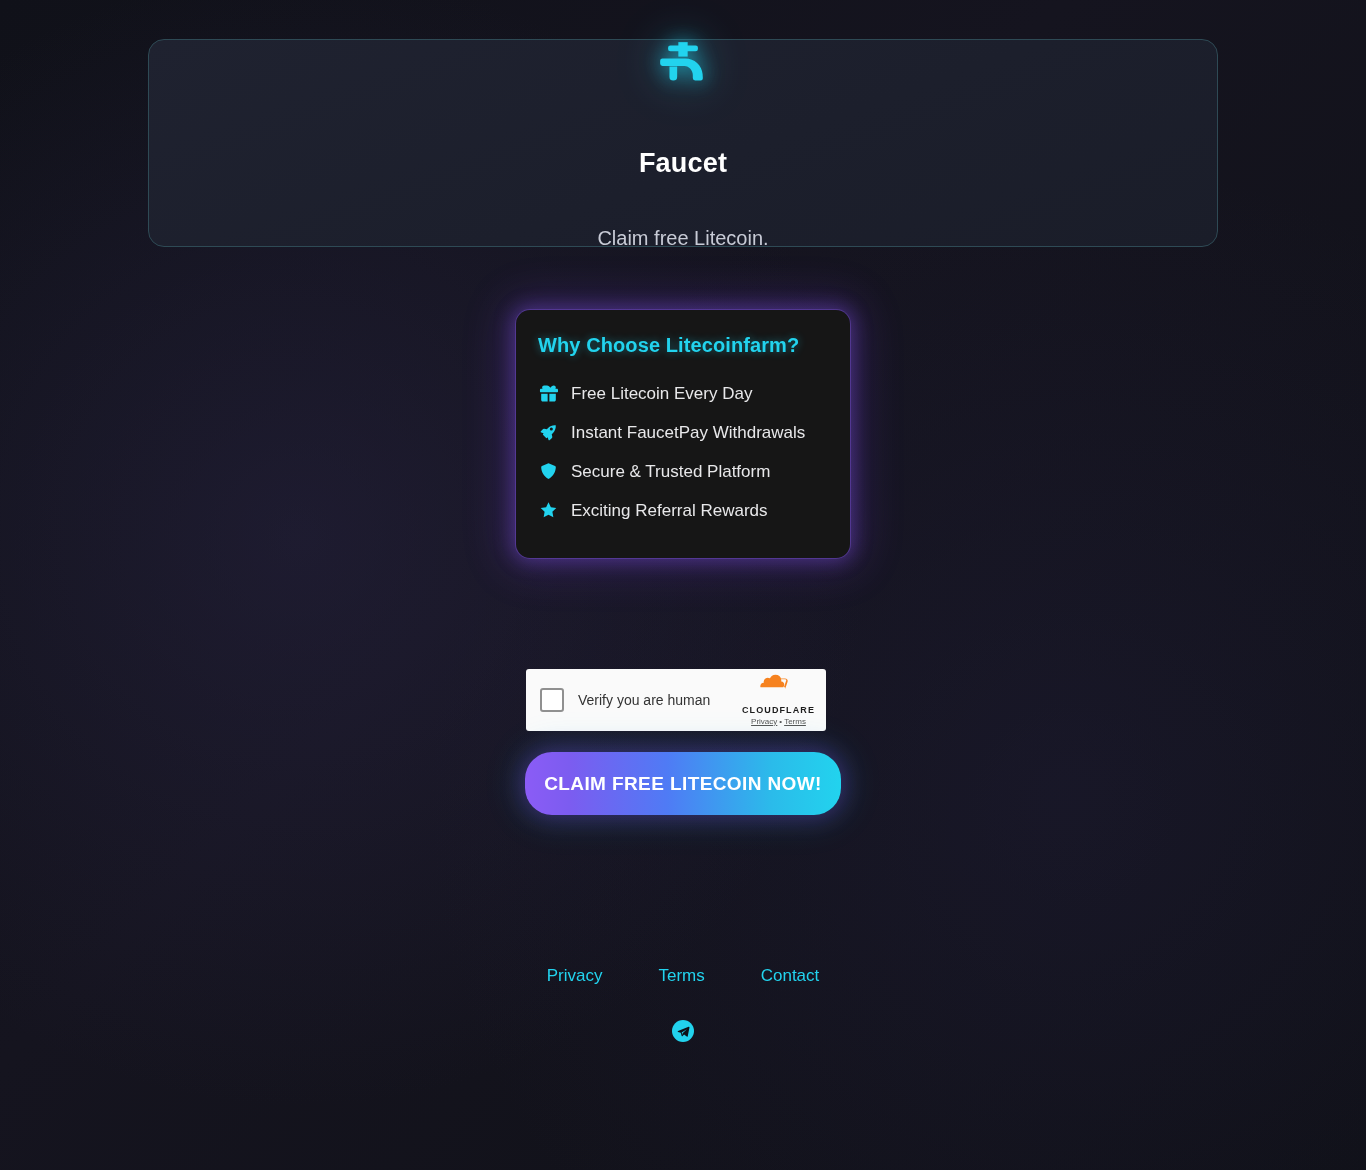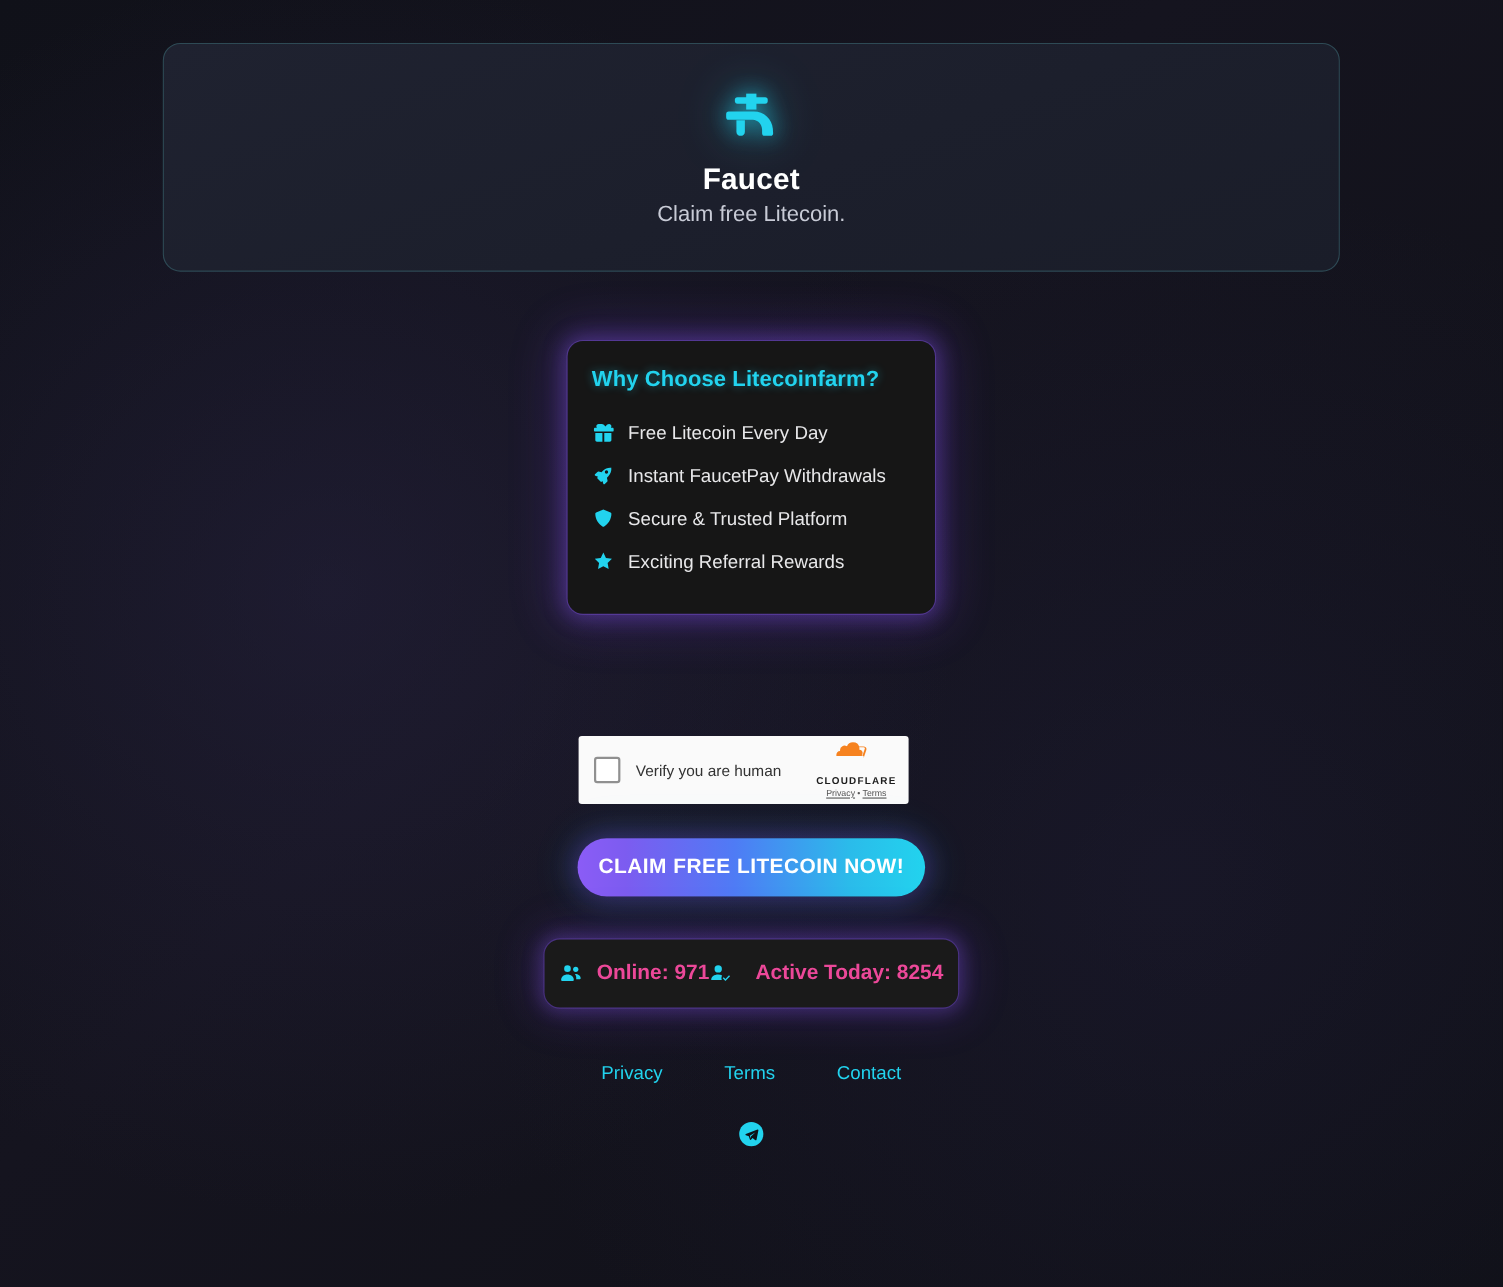--- a/index.html
+++ b/index.html
@@ -41,20 +41,21 @@
     top: 39px;
     width: 1070px;
     height: 208px;
     background: linear-gradient(160deg, #1f2230 0%, #1c1f2c 55%, #1a1d29 100%);
     border: 1px solid #2e4a55;
     border-radius: 16px;
     display: flex;
     flex-direction: column;
     align-items: center;
     justify-content: center;
+    gap: 43px;
   }
 
   .faucet-icon {
     width: 56px;
     height: 56px;
     margin-bottom: 6px;
     filter: drop-shadow(0 0 10px rgba(34,211,238,0.75))
             drop-shadow(0 0 22px rgba(34,211,238,0.35));
   }
   .faucet-icon svg { display: block; width: 56px; height: 56px; }
@@ -209,32 +210,31 @@
   }
   .cf-links a { color: #555555; text-decoration: underline; }
   .cf-links .dot { text-decoration: none; margin: 0 2px; }
 
   
   .claim-btn {
     position: absolute;
     left: 525px;
     top: 752px;
     width: 316px;
-    height: 53px;
+    height: 63px;
     border: none;
     border-radius: 27px;
     background: linear-gradient(90deg, #8b5cf6 0%, #7c5cf0 14%, #4f7bf5 45%, #2bbbea 78%, #22d3ee 100%);
     color: #ffffff;
     font-size: 19px;
     font-weight: bold;
     letter-spacing: 0.4px;
     font-family: "Liberation Sans", sans-serif;
     cursor: pointer;
     box-shadow: 0 0 22px 3px rgba(124,58,237,0.30), 0 0 34px 10px rgba(34,211,238,0.12);
-    margin-top: 10px;
   }
 
   
   .stats-bar {
     position: absolute;
     left: 495px;
     top: 854px;
     width: 376px;
     height: 62px;
     background: #1a1a1a;
@@ -370,40 +370,20 @@
       </svg>
       <div class="cf-word">CLOUDFLARE</div>
       <div class="cf-links">
         <a href="#">Privacy</a><span class="dot">•</span><a href="#">Terms</a>
       </div>
     </div>
   </div>
 
   <button class="claim-btn">CLAIM FREE LITECOIN NOW!</button>
 
-  <div class="stats-bar">
-    <span class="users-icon">
-      <svg viewBox="0 0 24 24" width="22" height="22" xmlns="http://www.w3.org/2000/svg">
-        <circle cx="8.6" cy="7.2" r="3.3"></circle>
-        <circle cx="16.8" cy="7.8" r="2.6"></circle>
-        <path d="M2.3 18.4c0-3.2 2.8-5.3 6.3-5.3s6.3 2.1 6.3 5.3a1 1 0 0 1-1 1H3.3a1 1 0 0 1-1-1z"></path>
-        <path d="M16.3 12.4c2.9 0 5.4 1.6 5.4 4.2a1 1 0 0 1-1 1h-3.5c.1-.4.1-.8.1-1.2 0-1.6-.5-3-1.4-4z"></path>
-      </svg>
-    </span>
-    <span class="stat-text">Online: 971</span>
-    <span class="user-check-icon">
-      <svg viewBox="0 0 24 24" width="20" height="20" xmlns="http://www.w3.org/2000/svg">
-        <circle cx="9.5" cy="7" r="4"></circle>
-        <path d="M1.8 19.2c0-3.6 3.2-6 7.7-6 1.6 0 3.1.3 4.3.9-.5.8-.8 1.7-.8 2.7 0 .9.2 1.7.6 2.4H2.8a1 1 0 0 1-1-1z"></path>
-        <path d="M17.4 17.9l-1.9-1.9-1.1 1.1 3 3 5-5-1.1-1.1z"></path>
-      </svg>
-    </span>
-    <span class="stat-gap"></span>
-    <span class="stat-text">Active Today: 8254</span>
-  </div>
 
   <div class="footer-links">
     <a class="footer-link" href="#">Privacy</a>
     <a class="footer-link" href="#">Terms</a>
     <a class="footer-link" href="#">Contact</a>
   </div>
 
   <div class="telegram-btn">
     <svg viewBox="0 0 24 24" width="13" height="13" xmlns="http://www.w3.org/2000/svg">
       <path d="M21.5 3.3 1.9 11.1c-.9.35-.85 1.65.06 1.93l4.9 1.5 1.87 5.6c.25.75 1.2.95 1.74.37l2.6-2.8 4.9 3.6c.7.5 1.7.1 1.85-.75l3.2-16.1c.15-.8-.65-1.45-1.4-1.15zM8.6 13.9l9.6-6.1-7.9 7.3-.4 3.5-1.3-4.7z"></path>

